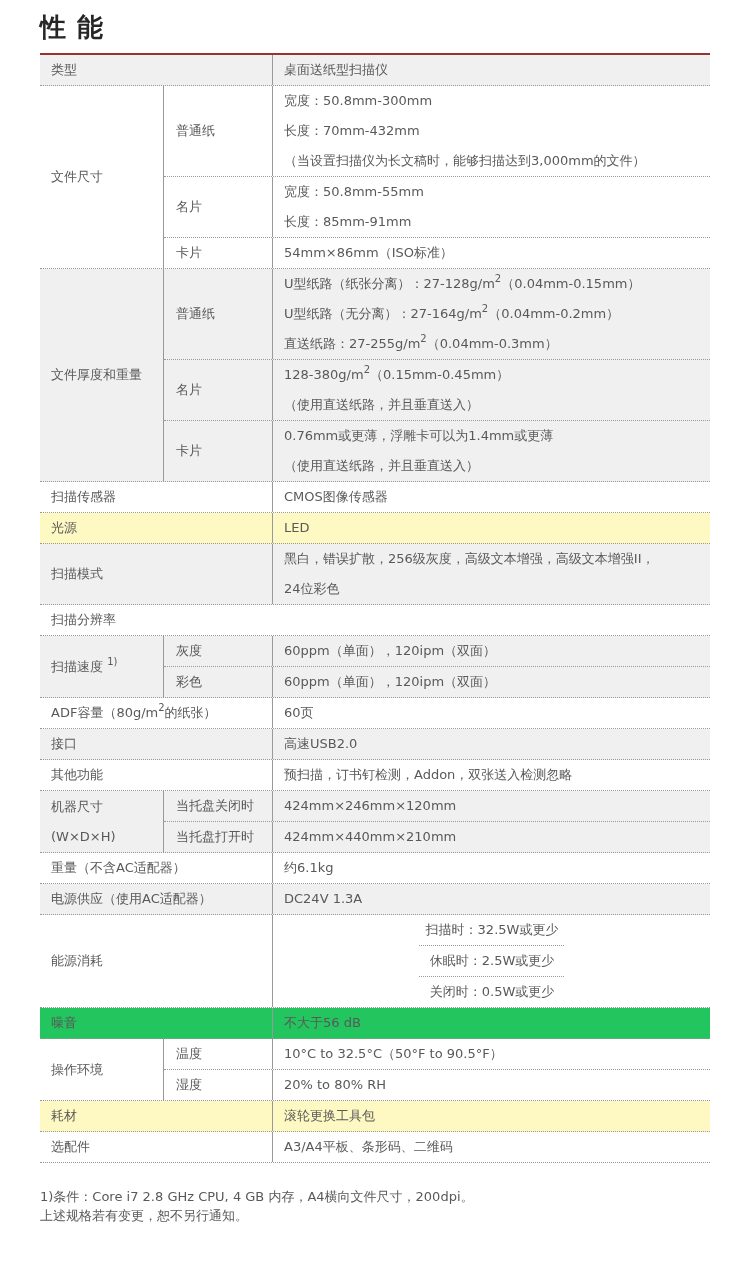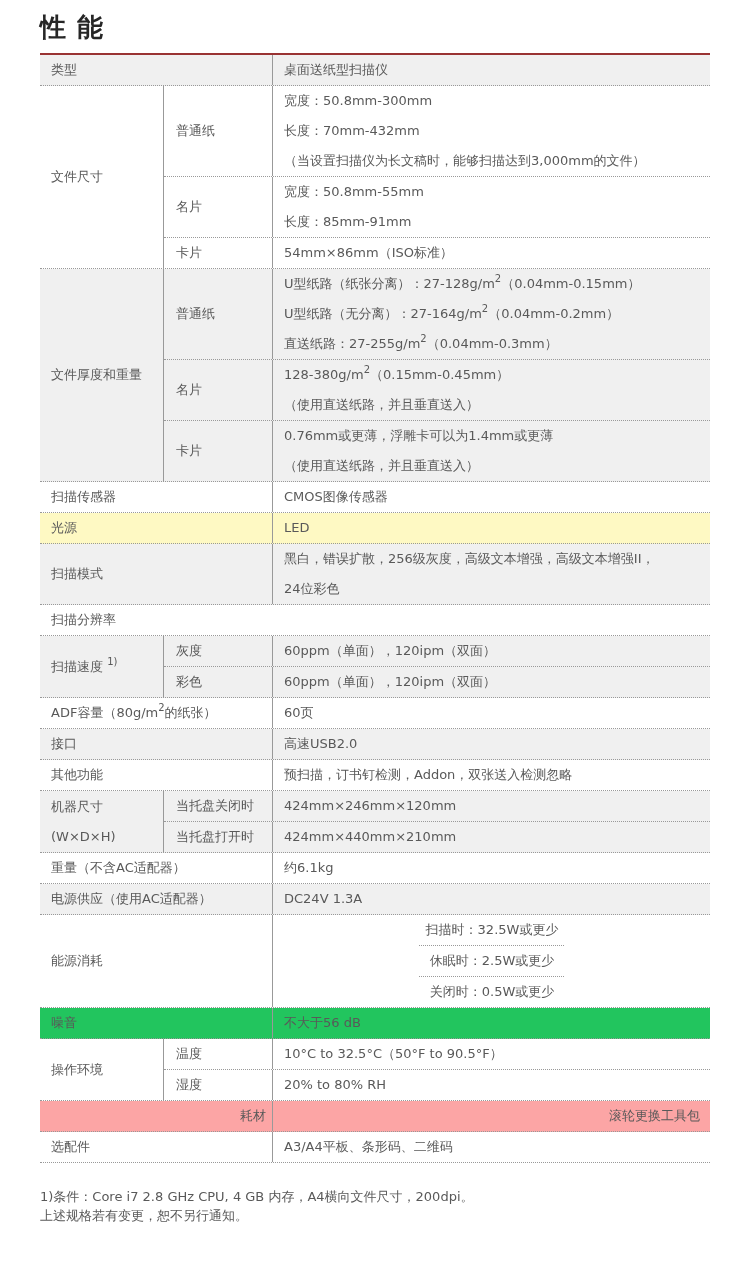--- a/index.html
+++ b/index.html
@@ -352,21 +352,21 @@
           <div class="sub-row">
             <div class="cell sub-label-cell">
               <div class="line">湿度</div>
             </div>
             <div class="cell value-cell">
               <div class="line">20% to 80% RH</div>
             </div>
           </div>
         </div>
       </div>
-      <div class="row shaded" style="background: #fca5a5; text-align: right;">
+      <div class="row shaded" style="background: #fef9c3;">
         <div class="cell label-cell wide">
           <div class="line">耗材</div>
         </div>
         <div class="cell value-cell">
           <div class="line">滚轮更换工具包</div>
         </div>
       </div>
       <div class="row">
         <div class="cell label-cell wide">
           <div class="line">选配件</div>

